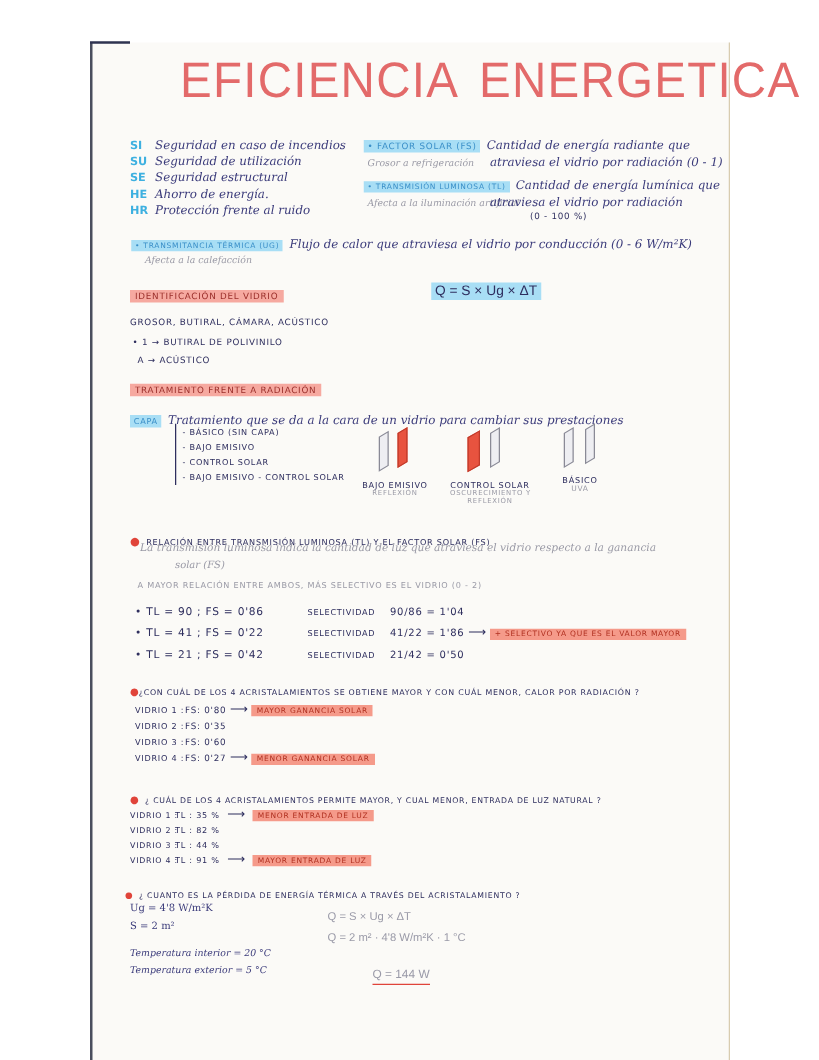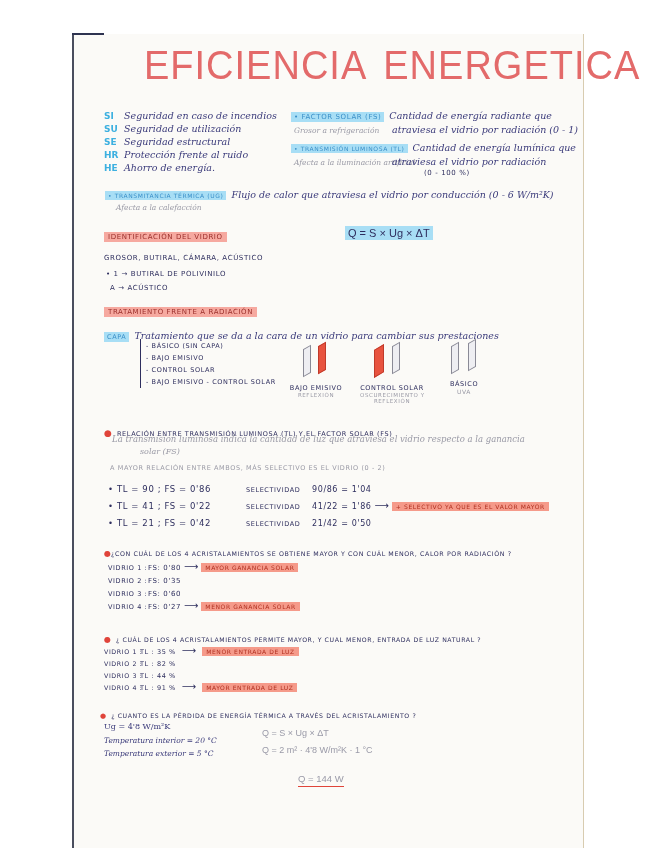--- a/index.html
+++ b/index.html
@@ -42,22 +42,22 @@
 <div class="topline"></div>
 
 <div class="abs title">
   <span>EFICIENCIA</span><span>ENERGETICA</span>
 </div>
 
 <div class="abs" style="left:104px; top:107px;">
   <div class="leg-row"><span class="abbr">SI</span><span class="hand">Seguridad en caso de incendios</span></div>
   <div class="leg-row"><span class="abbr">SU</span><span class="hand">Seguridad de utilización</span></div>
   <div class="leg-row"><span class="abbr">SE</span><span class="hand">Seguridad estructural</span></div>
+  <div class="leg-row"><span class="abbr">HE</span><span class="hand">Ahorro de energía.</span></div>
   <div class="leg-row"><span class="abbr">HR</span><span class="hand">Protección frente al ruido</span></div>
-  <div class="leg-row"><span class="abbr">HE</span><span class="hand">Ahorro de energía.</span></div>
 </div>
 
 <div class="abs" style="left:291px; top:104px;">
   <span class="caps hl-blue">• FACTOR SOLAR (FS)</span>
   <span class="hand">Cantidad de energía radiante que</span>
 </div>
 <div class="abs" style="left:294px; top:118px;">
   <span class="hand grey" style="font-size:7.5px; display:inline-block; width:98px;">Grosor a refrigeración</span><span class="hand">atraviesa el vidrio por radiación (0 - 1)</span>
 </div>
 
@@ -157,20 +157,21 @@
   <div class="small-row" style="height:12px; line-height:12px;"><span class="caps" style="display:inline-block; width:36px; font-size:6.3px;">VIDRIO 3 :</span><span class="caps" style="font-size:6.5px;">TL : 44 %</span></div>
   <div class="small-row" style="height:12px; line-height:12px;"><span class="caps" style="display:inline-block; width:36px; font-size:6.3px;">VIDRIO 4 :</span><span class="caps" style="font-size:6.5px;">TL : 91 %</span><span class="arrow" style="margin:0 6px;">⟶</span><span class="caps hl-red" style="font-size:6px;">MAYOR ENTRADA DE LUZ</span></div>
 </div>
 
 <div class="abs" style="left:100px; top:703px;">
   <span class="dot-red" style="font-size:7px;">●</span>
   <span class="caps" style="font-size:6.2px;">¿ CUANTO ES LA PÉRDIDA DE ENERGÍA TÉRMICA A TRAVÉS DEL ACRISTALAMIENTO ?</span>
 </div>
 <div class="abs" style="left:104px; top:722px;">
   <div class="hand" style="height:14px; font-size:8px; font-style:normal;">Ug = 4'8 W/m²K</div>
+  <div class="hand" style="height:22px; font-size:8px; font-style:normal;">S = 2 m²</div>
   <div class="hand" style="height:13px; font-size:7.5px;">Temperatura interior = 20 °C</div>
   <div class="hand" style="height:13px; font-size:7.5px;">Temperatura exterior = 5 °C</div>
 </div>
 <div class="abs" style="left:262px; top:728px;">
   <div class="formula-grey" style="height:17px;">Q = S × Ug × ΔT</div>
   <div class="formula-grey" style="height:22px;">Q = 2 m² · 4'8 W/m²K · 1 °C</div>
   <div style="padding-left:36px;">
     <span class="formula-grey underline-red" style="font-size:9.5px; padding-bottom:2px;">Q = 144 W</span>
   </div>
 </div>

